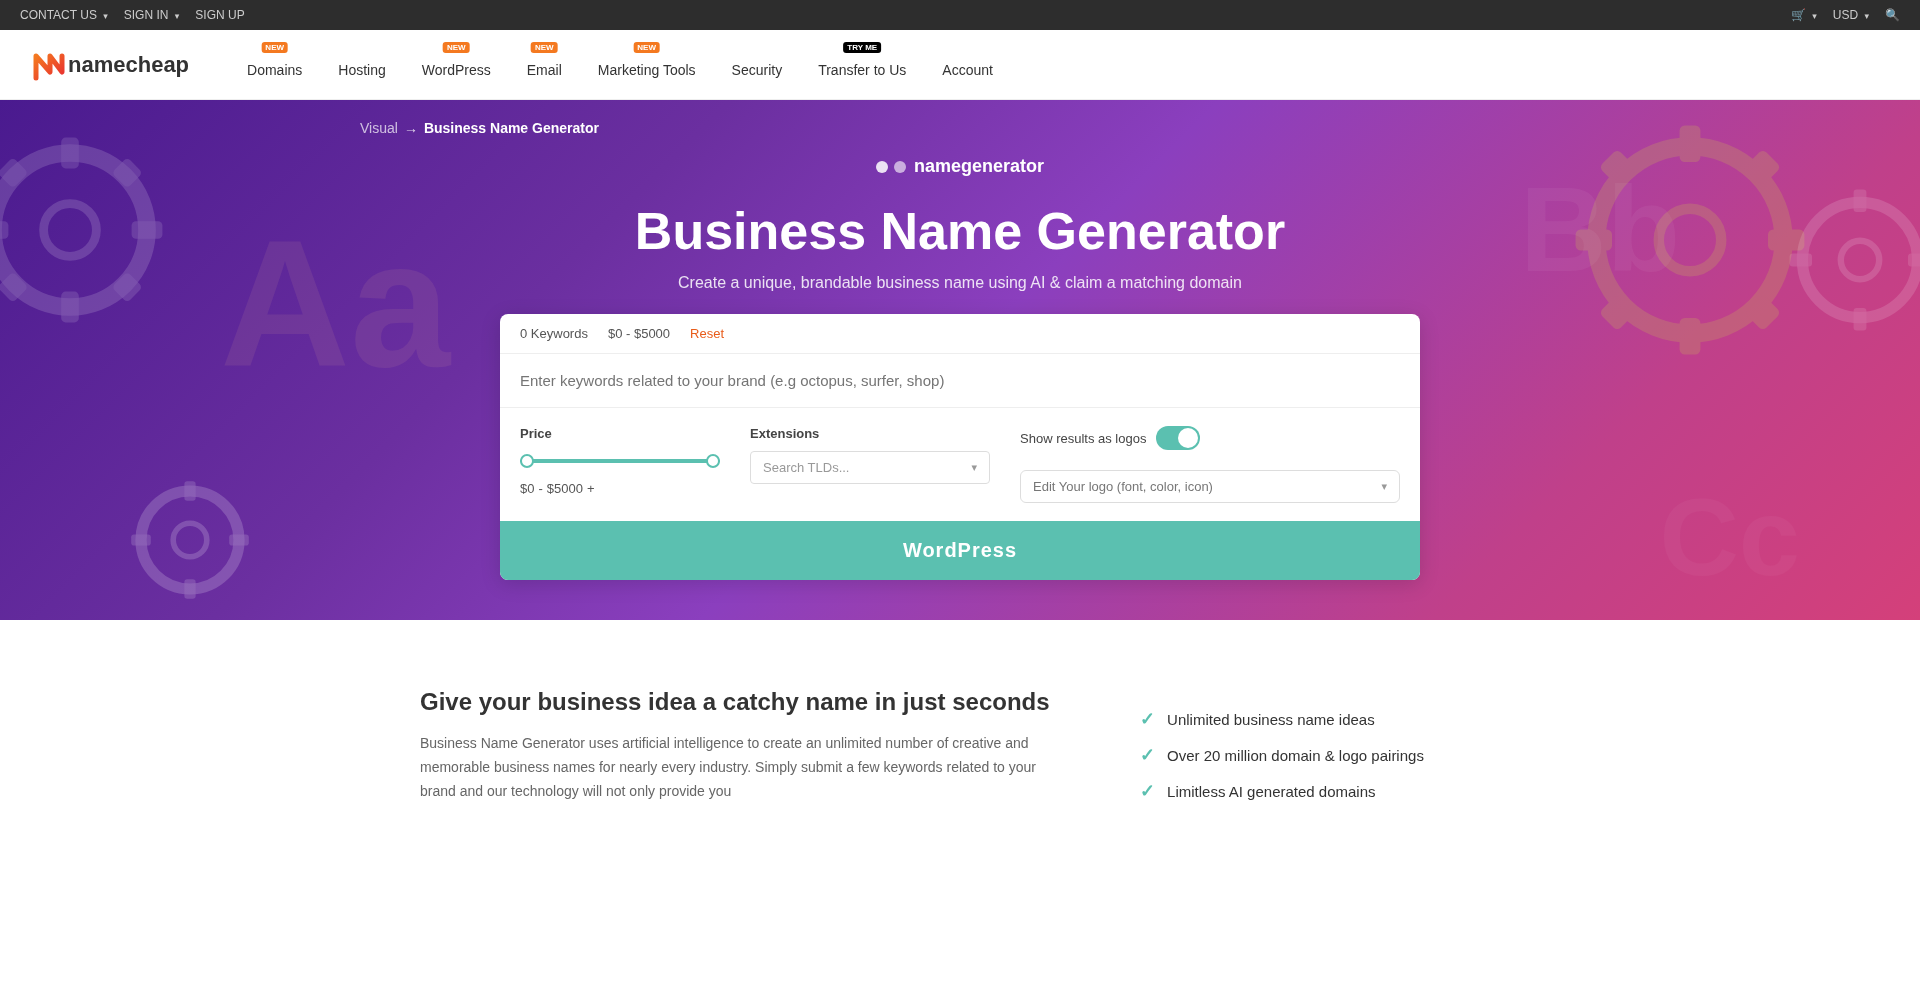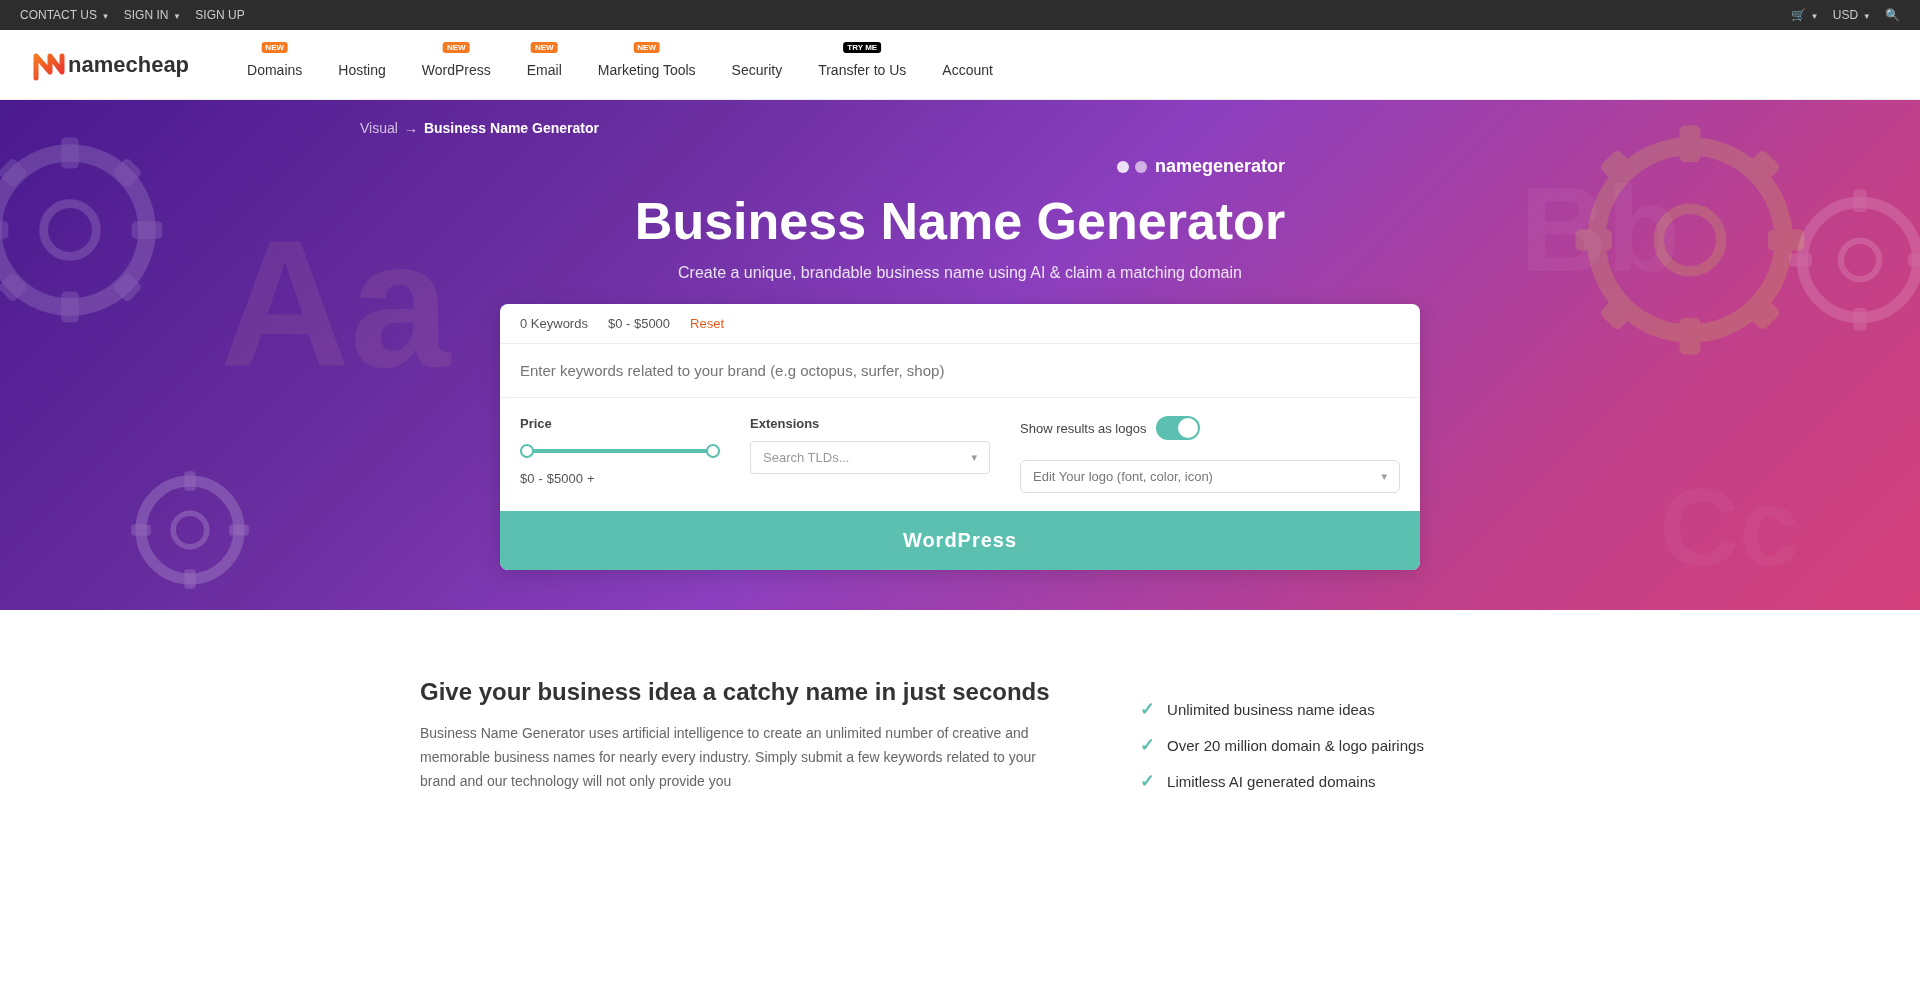--- a/index.html
+++ b/index.html
@@ -92,23 +92,23 @@
 
     
     .hero-content {
       text-align: center;
       z-index: 2;
       position: relative;
     }
     .hero-brand {
       display: flex;
       align-items: center;
-      justify-content: flex-end;
+      justify-content: center;
       gap: 8px;
-      margin-bottom: 16px;
+      margin-bottom: 26px;
     }
     .hero-brand-logo {
       display: flex;
       gap: 4px;
     }
     .hero-brand-name {
       color: rgba(255,255,255,0.9);
       font-size: 18px;
     }
     .hero-brand-name span { font-weight: bold; color: #fff; }

